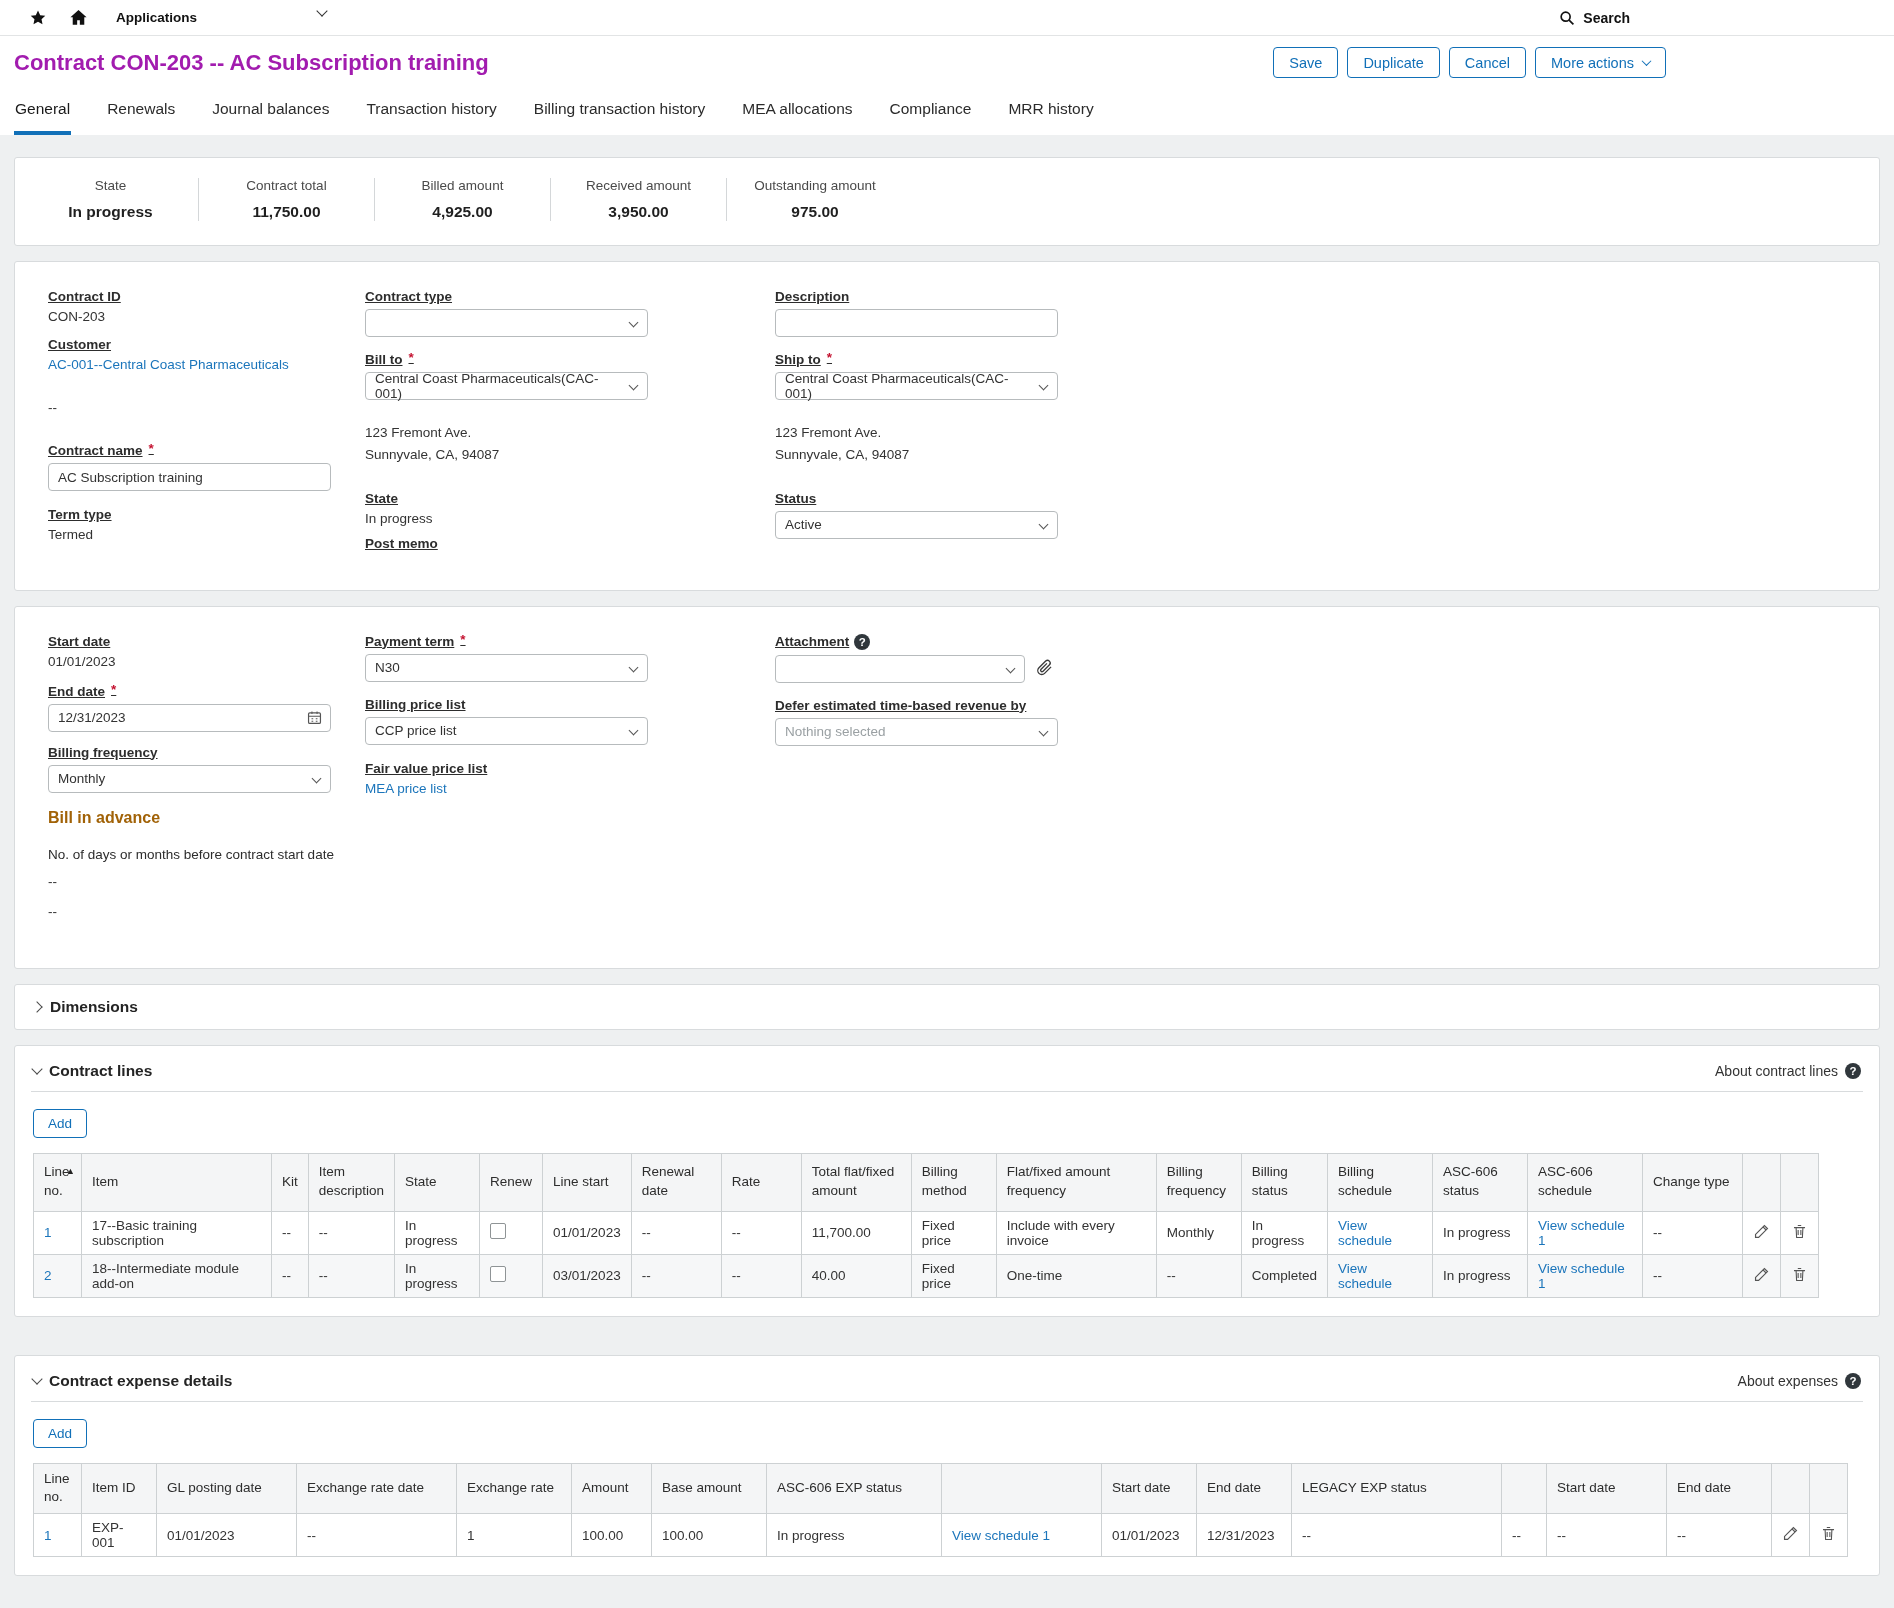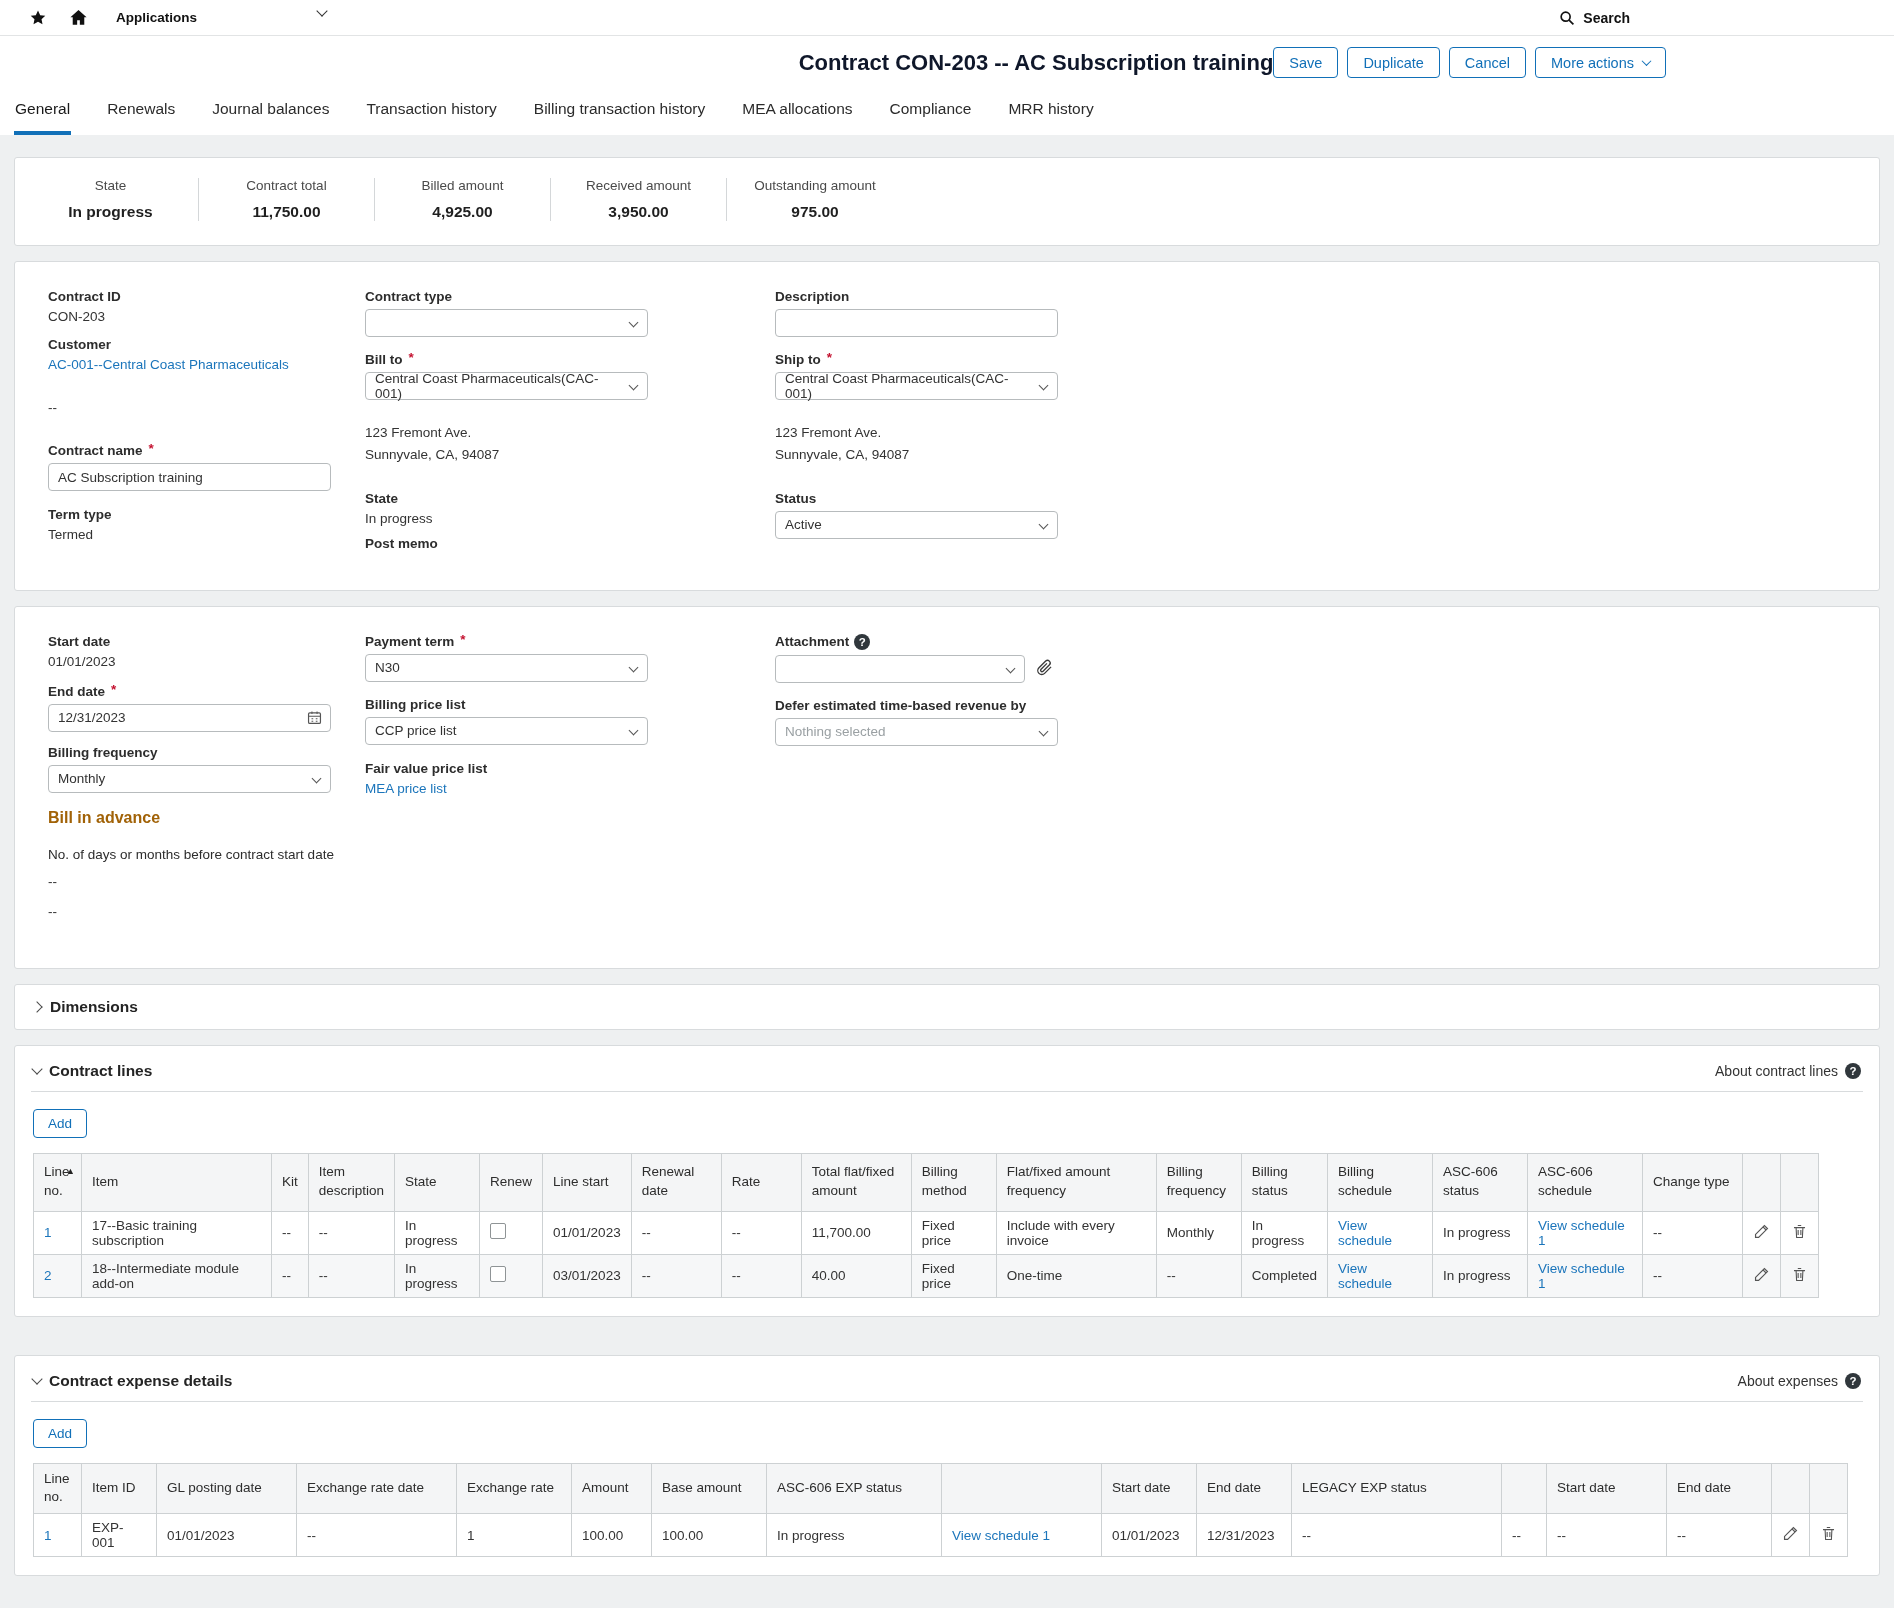--- a/index.html
+++ b/index.html
@@ -16,21 +16,21 @@
     height:36px; background:#fff; display:flex; align-items:center;
     padding:0 14px 0 26px; border-bottom:1px solid #e2e4e5;
   }
   .tb-icon { display:inline-flex; align-items:center; justify-content:center; width:24px; height:24px; }
   .home-wrap { margin-left:16px; }
   .apps { margin-left:26px; width:210px; display:flex; align-items:flex-start; justify-content:space-between; font-weight:700; font-size:13.5px; color:#111; cursor:default; }
   .search { margin-left:auto; margin-right:250px; display:flex; align-items:center; gap:7px; font-weight:700; font-size:14px; color:#111; }
 
   
   .titlebar { background:#fff; display:flex; align-items:center; padding:11px 228px 10px 14px; }
-  .page-title { font-size:22px; font-weight:700; color:#0f172a; margin:0; flex:1;text-align:right; }
+  .page-title { font-size:22px; font-weight:700; color:#a21caf; margin:0; flex:1; }
   .actions { display:flex; gap:9px; }
   .btn {
     display:inline-flex; align-items:center; gap:9px; height:31px; padding:0 15px;
     background:#fff; border:1.5px solid #1170b8; border-radius:4px;
     color:#1170b8; font-size:14.5px; font-family:inherit; cursor:pointer;
   }
   .btn .caret-b { width:7px; height:7px; border-right:1.6px solid #1170b8; border-bottom:1.6px solid #1170b8; transform:rotate(45deg) translate(-1px,-1px); }
 
   
   .tabbar { background:#fff; display:flex; gap:35px; padding:6px 14px 0; }
@@ -46,21 +46,21 @@
   .sum-cell { min-width:176px; padding:0 22px; text-align:center; border-right:1px solid #d4d7d9; }
   .sum-cell:last-child { border-right:none; }
   .sum-label { font-size:13.5px; color:#4a4a4a; margin-bottom:10px; }
   .sum-value { font-size:15.5px; font-weight:700; color:#1f1f1f; }
 
   
   .form-card { display:flex; padding:27px 17px 34px; }
   .fcol1 { width:300px; margin-left:16px; }
   .fcol2 { width:300px; margin-left:17px; }
   .fcol3 { width:290px; margin-left:110px; }
-  .lbl { font-size:13.5px; font-weight:700; color:#2d2d2d; margin-bottom:5px; display:flex; align-items:center; gap:5px; }
+  .lbl { font-size:13.5px; font-weight:700; color:#2d2d2d; margin-bottom:5px; display:flex; align-items:center; gap:5px;text-decoration:underline; }
   .ast { color:#c41230; font-weight:700; margin-left:1px; position:relative; top:-2px; }
   .val { font-size:13.5px; color:#333; }
   .field { margin-bottom:13px; }
   .select {
     position:relative; width:283px; height:28px; background:#fff;
     border:1px solid #b7bbbd; border-radius:4px; display:flex; align-items:center;
     padding:0 26px 0 9px; font-size:13.5px; color:#333; cursor:pointer;
   }
   .select .caret { position:absolute; right:10px; top:9px; width:7px; height:7px; border-right:1.5px solid #555; border-bottom:1.5px solid #555; transform:rotate(45deg); }
   .select .ph { color:#9aa0a3; }

